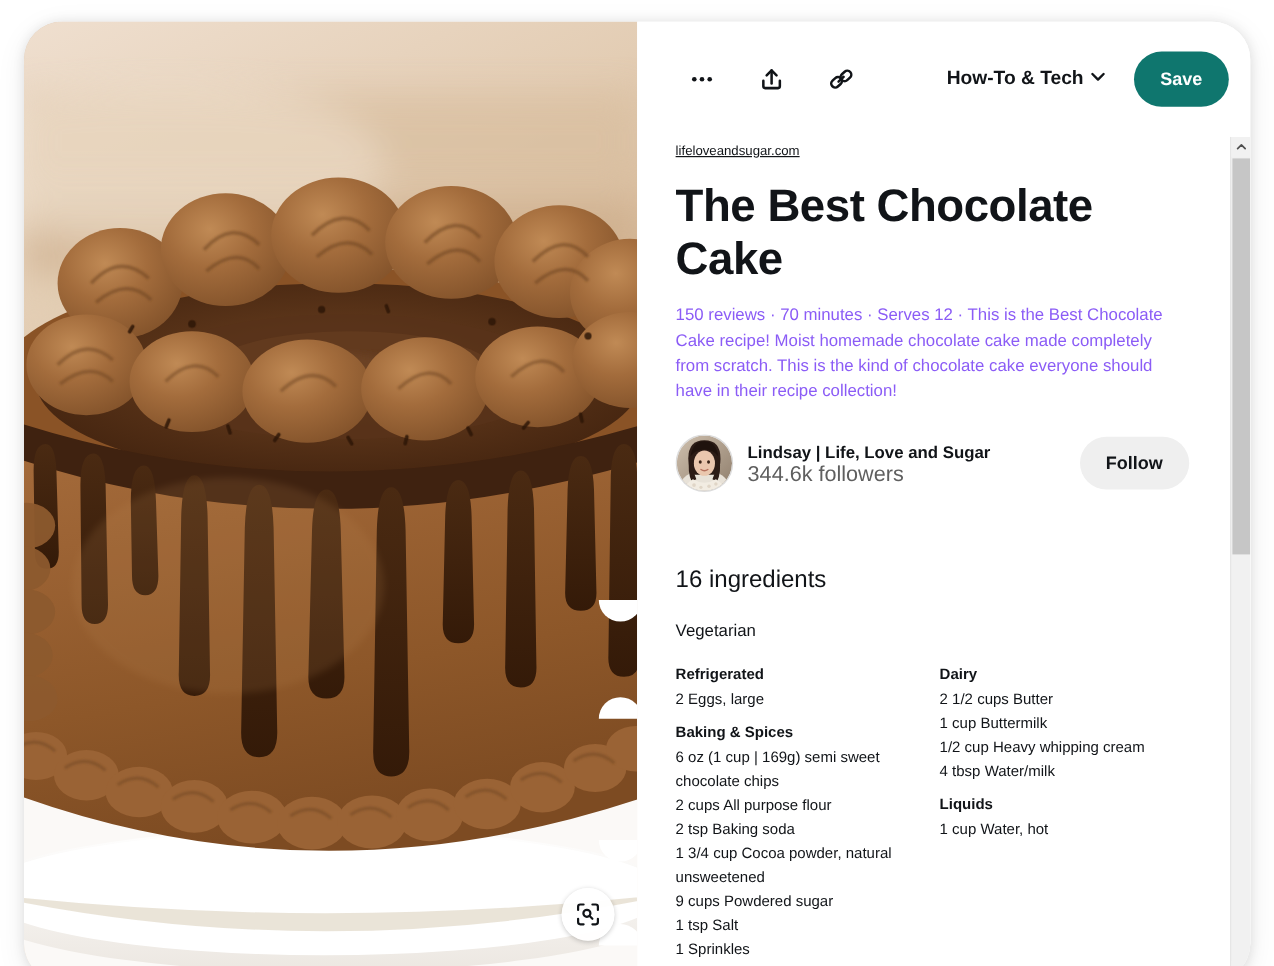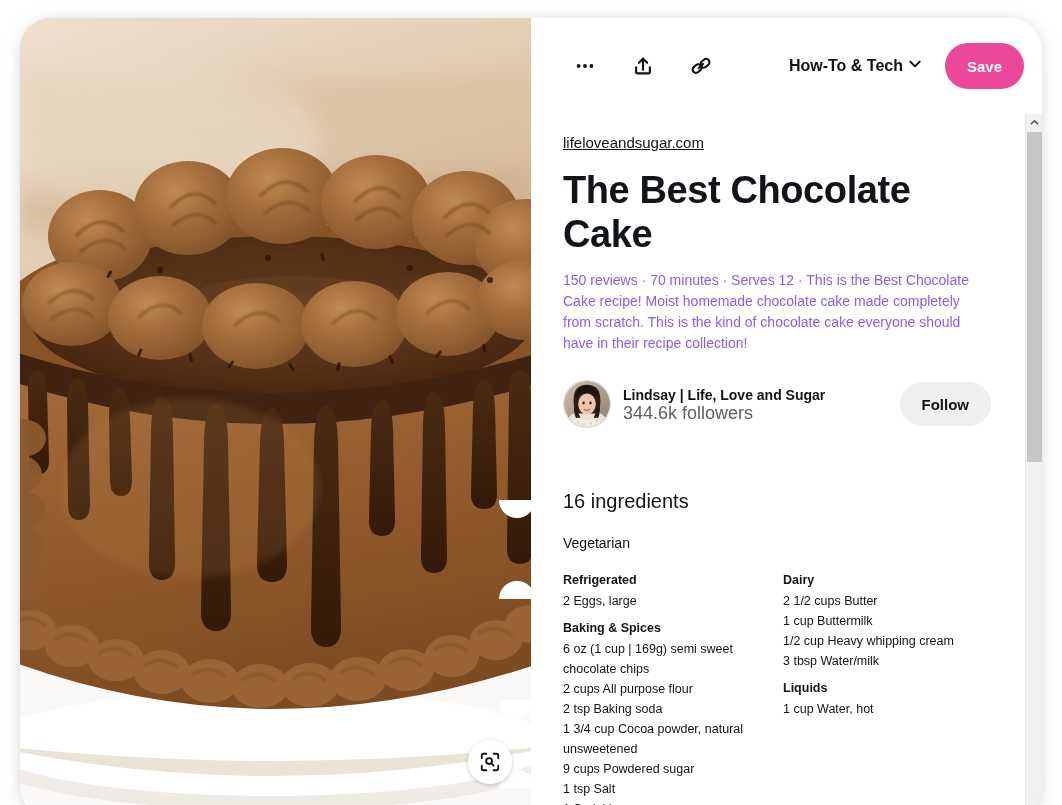--- a/index.html
+++ b/index.html
@@ -92,21 +92,21 @@
   .icon-gap { width: 14px; }
   .spacer { flex: 1 1 auto; }
   .board-picker {
     display: flex; align-items: center; gap: 4px;
     font-size: 16px; font-weight: 700; color: #111418;
     cursor: pointer; padding: 6px 8px; border-radius: 18px;
     white-space: nowrap;
   }
   .save-button {
     margin-left: 14px;
-    background: #ec4899;
+    background: #0f766e;
     color: #ffffff;
     font-size: 15px;
     font-weight: 700;
     border: none;
     border-radius: 24px;
     height: 46px;
     padding: 0 22px;
     cursor: pointer;
     font-family: "Liberation Sans", sans-serif;
   }
@@ -118,24 +118,24 @@
     overflow: hidden;
     padding: 0 0 0 32px;
     box-sizing: border-box;
   }
   .scroll-inner {
     width: 440px;
     padding-right: 14px;
   }
   .source-link {
     display: inline-block;
-    font-size: 15px;
+    font-size: 11px;
     color: #111418;
     text-decoration: underline;
-    margin-top: 20px;
+    margin-top: 6px;
     cursor: pointer;
   }
   .pin-title {
     font-size: 38px;
     line-height: 1.16;
     font-weight: 700;
     color: #111418;
     margin: 16px 0 0 0;
     letter-spacing: -0.4px;
   }
@@ -553,21 +553,21 @@
 
               </div>
             </div>
 
             <div class="ing-col">
               <div class="ing-group">
                 <div class="ing-group-title">Dairy</div>
                 <div class="ing-item">2 1/2 cups Butter</div>
                 <div class="ing-item">1 cup Buttermilk</div>
                 <div class="ing-item">1/2 cup Heavy whipping cream</div>
-                <div class="ing-item">3 tbsp Water/milk</div>
+                <div class="ing-item">4 tbsp Water/milk</div>
               </div>
               <div class="ing-group">
                 <div class="ing-group-title">Liquids</div>
                 <div class="ing-item">1 cup Water, hot</div>
               </div>
             </div>
           </div>
 
         </div>
 

